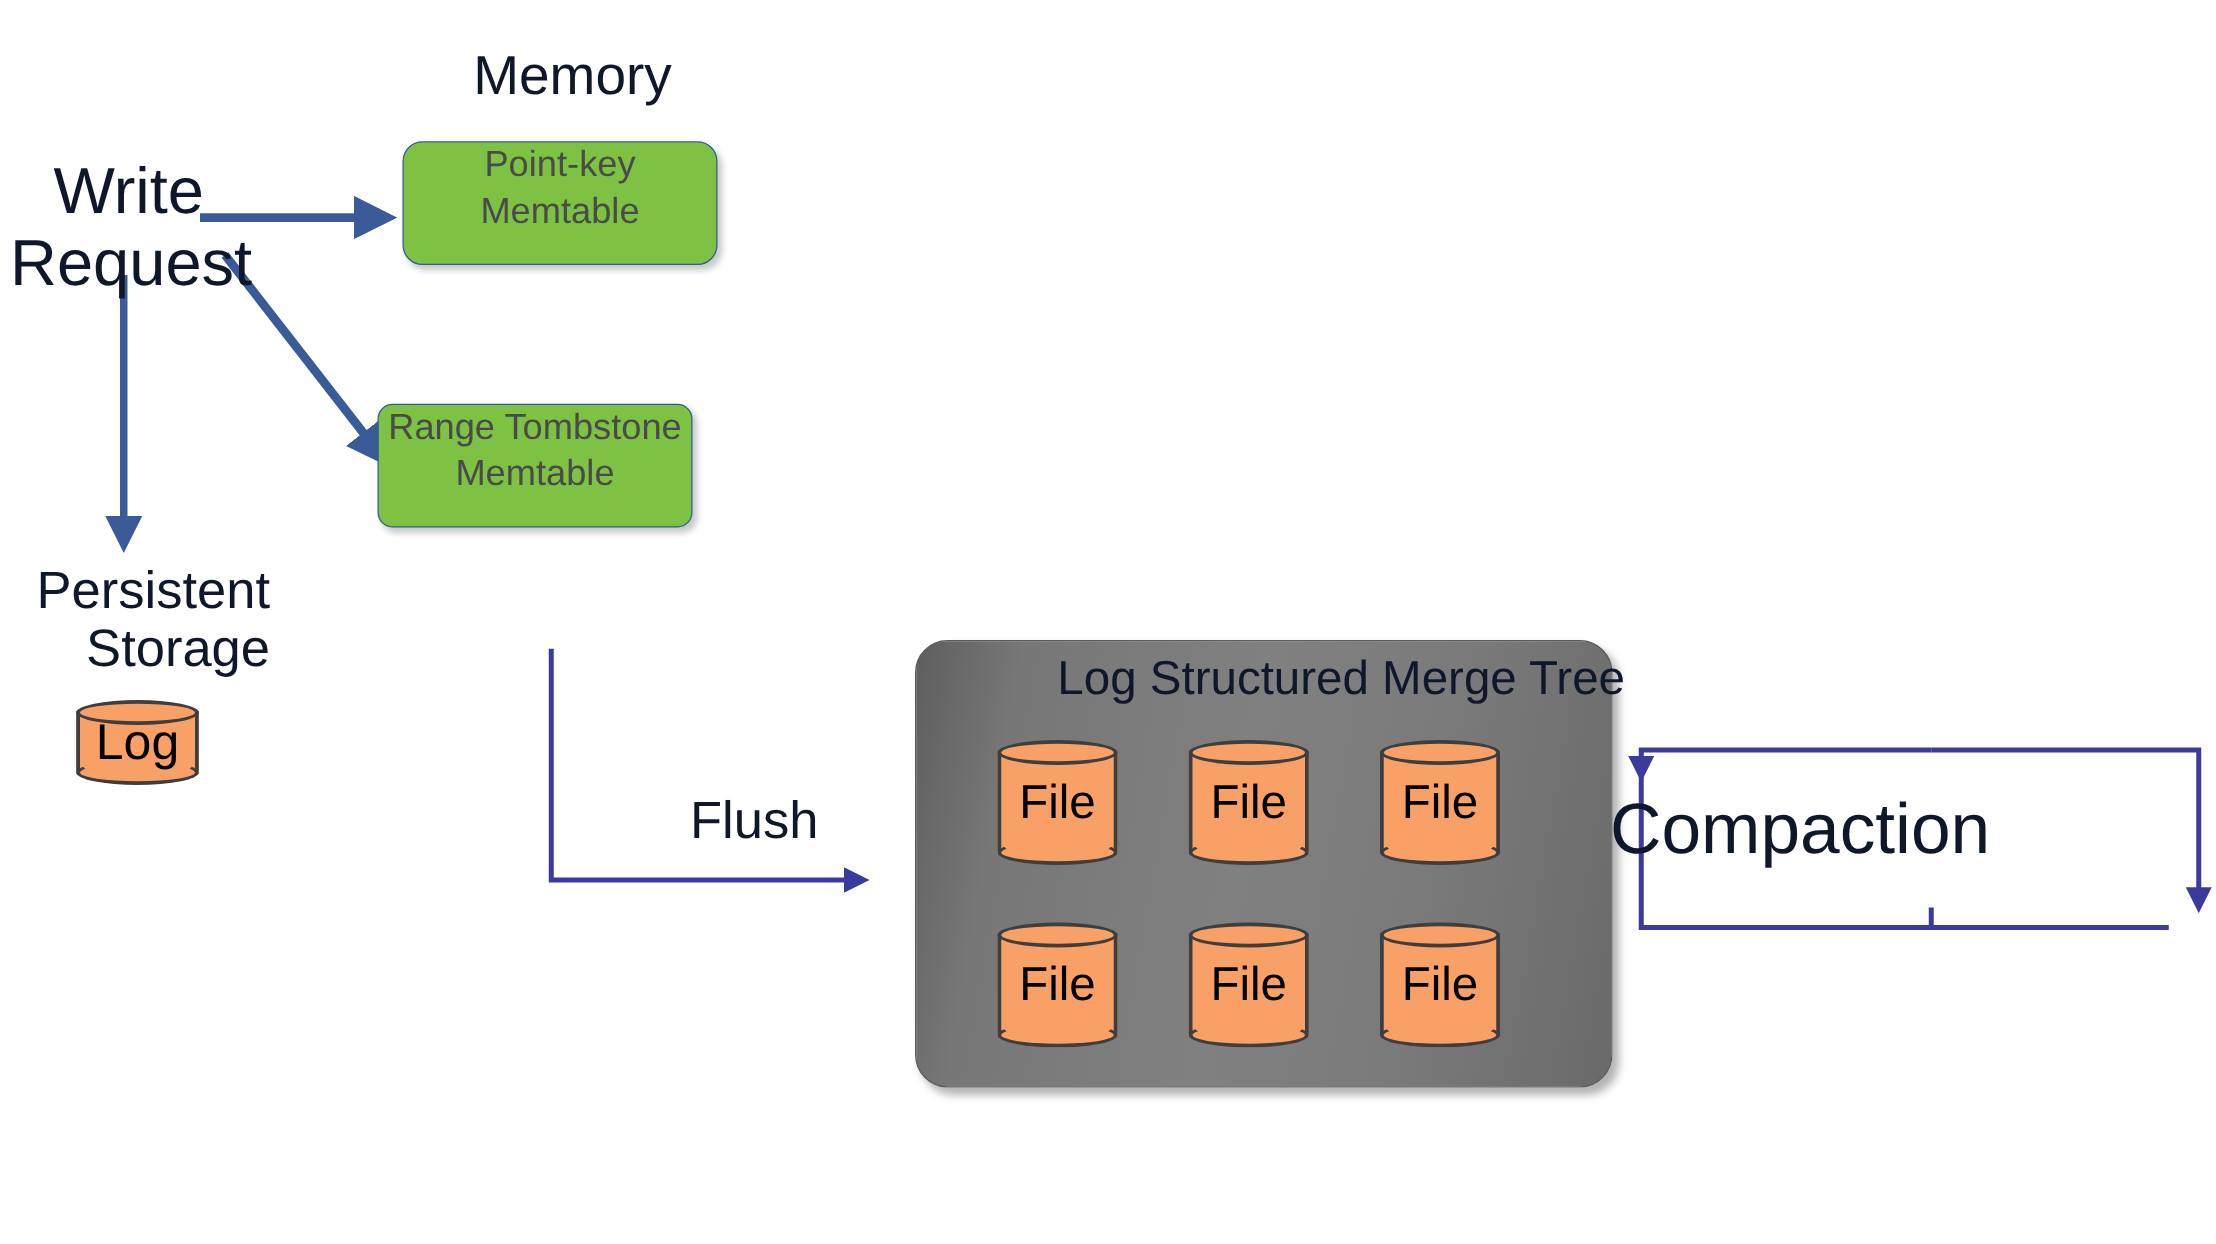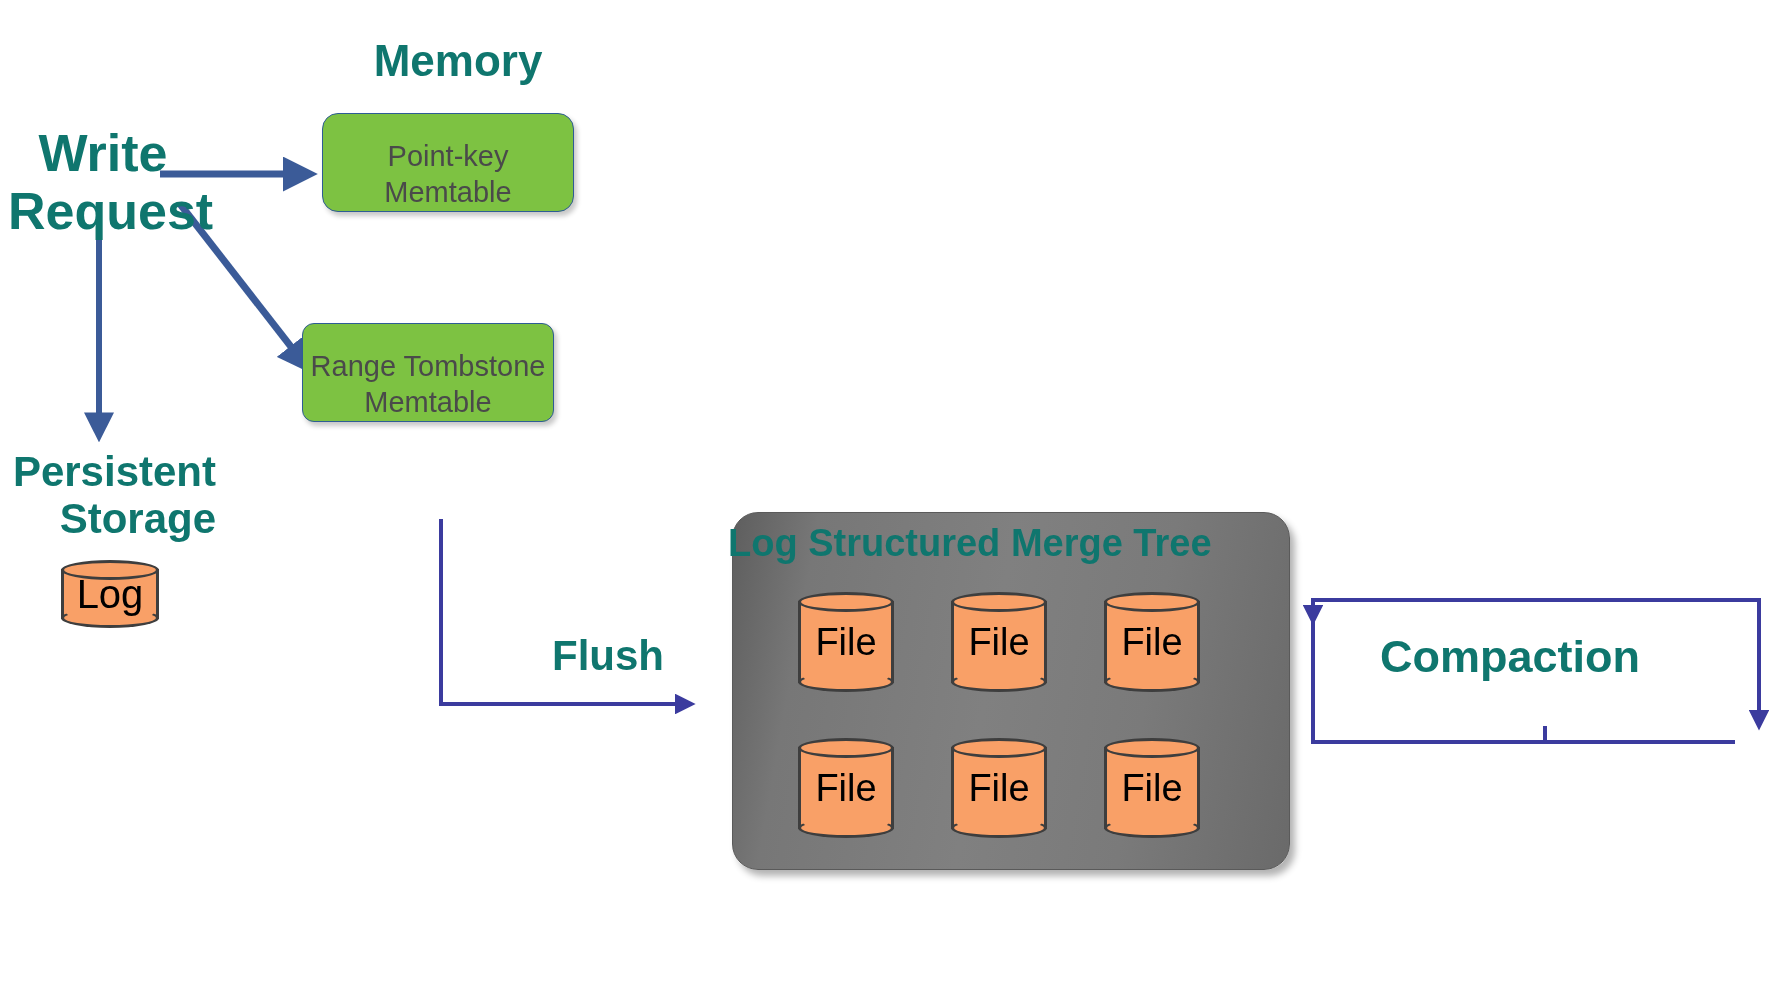--- a/index.html
+++ b/index.html
@@ -15,24 +15,24 @@
     font-family: "Liberation Sans", sans-serif;
   }
   #canvas {
     position: absolute;
     left: 0; top: 0;
     width: 1773px;
     height: 995px;
   }
   .lbl {
     position: absolute;
-    color: #0f766e;
+    color: #0f172a;
     white-space: pre;
     line-height: 1.12;
-    font-weight: 700;
+    font-weight: 400;
   }
   
   #memory-label {
     left: 368px; top: 36px;
     font-size: 44px;
     text-align: center;
     width: 180px;
   }
   #write-request-label {
     left: 8px; top: 124px;
@@ -45,40 +45,40 @@
     font-size: 42px;
     width: 208px;
     text-align: right;
   }
   #flush-label {
     left: 508px; top: 632px;
     font-size: 42px;
     margin-left: 44px;
   }
   #compaction-label {
-    left: 1380px; top: 632px;
-    font-size: 45px;
+    left: 1288px; top: 632px;
+    font-size: 57px;
   }
   #lsm-title {
-    left: 728px; top: 522px;
+    left: 780px; top: 522px;
     width: 520px;
     font-size: 38px;
-    text-align: left;
+    text-align: right;
   }
 
   
   .memtable {
     position: absolute;
     border-radius: 16px;
     background: #7DC242;
     border: 1.5px solid #2E5C95;
     box-shadow: 3px 4px 5px rgba(0,0,0,0.22);
     color: #4A4A4A;
     display: flex;
-    align-items: flex-end;
+    align-items: flex-start;
     justify-content: center;
     text-align: center;
     font-size: 29px;
     line-height: 1.26;
   }
   #point-key-memtable {
     left: 322px; top: 113px;
     width: 250px; height: 97px;
   }
   #range-tombstone-memtable {

